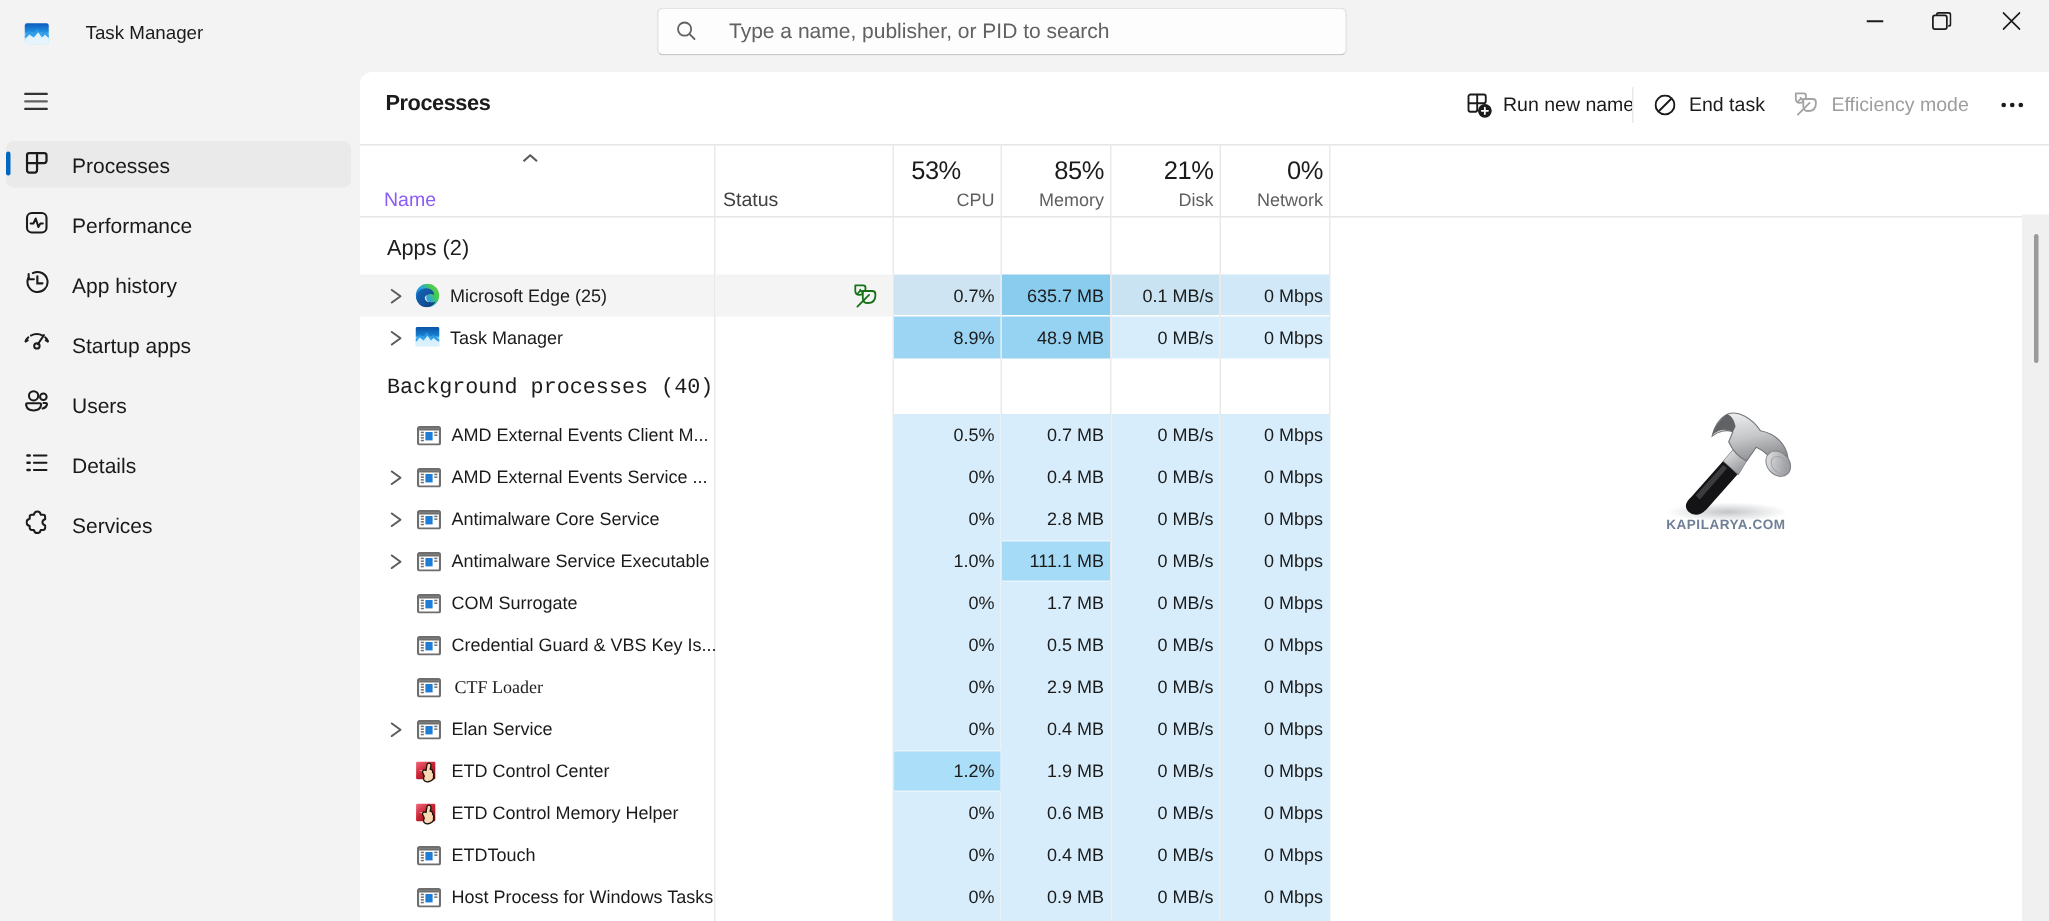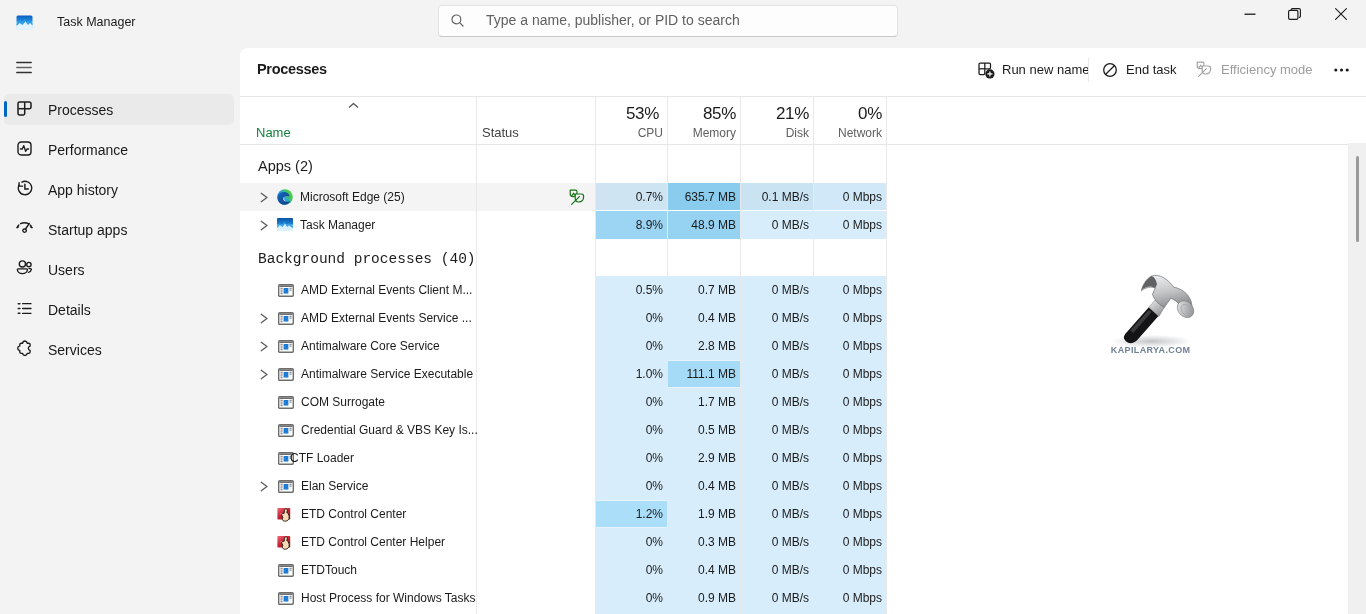--- a/index.html
+++ b/index.html
@@ -165,23 +165,23 @@
     <div class="abs vline" style="left:595px;top:96px;height:518px;"></div>
     <div class="abs vline" style="left:667px;top:96px;height:518px;"></div>
     <div class="abs vline" style="left:740px;top:96px;height:518px;"></div>
     <div class="abs vline" style="left:813px;top:96px;height:518px;"></div>
     <div class="abs vline" style="left:886px;top:96px;height:518px;"></div>
   </div>
 
 <svg class="abs" style="left:348px;top:102px;" width="11" height="7" viewBox="0 0 11 7">
     <path d="M1 5.5 L5.5 1.5 L10 5.5" fill="none" stroke="#5a5a5a" stroke-width="1.4" stroke-linejoin="round"></path>
   </svg>
-<div class="abs" style="left:256px;top:125px;font-size:13px;color:#15803d;">Name</div>
+<div class="abs" style="left:256px;top:125px;font-size:13px;color:#8b5cf6;">Name</div>
 <div class="abs" style="left:482px;top:125px;font-size:13px;color:#404040;">Status</div>
-<div class="abs txt" style="left:563px;top:104px;width:96px;text-align:right;font-size:17px;letter-spacing:-0.3px;">53%</div>
+<div class="abs txt" style="left:576px;top:104px;width:96px;text-align:center;font-size:17px;letter-spacing:-0.3px;">53%</div>
 <div class="abs" style="left:567px;top:126px;width:96px;text-align:right;font-size:12px;color:#5f5f5f;">CPU</div>
 <div class="abs txt" style="left:640px;top:104px;width:96px;text-align:right;font-size:17px;letter-spacing:-0.3px;">85%</div>
 <div class="abs" style="left:640px;top:126px;width:96px;text-align:right;font-size:12px;color:#5f5f5f;">Memory</div>
 <div class="abs txt" style="left:713px;top:104px;width:96px;text-align:right;font-size:17px;letter-spacing:-0.3px;">21%</div>
 <div class="abs" style="left:713px;top:126px;width:96px;text-align:right;font-size:12px;color:#5f5f5f;">Disk</div>
 <div class="abs txt" style="left:786px;top:104px;width:96px;text-align:right;font-size:17px;letter-spacing:-0.3px;">0%</div>
 <div class="abs" style="left:786px;top:126px;width:96px;text-align:right;font-size:12px;color:#5f5f5f;">Network</div>
 
 <div id="rows">
     <div class="sect" style="left:258px;top:158px;">Apps (2)</div>
@@ -397,21 +397,21 @@
       <rect x="5.6" y="4" width="4.8" height="5.6" fill="#1d7cd6"></rect>
       <g fill="#707070">
         <rect x="2.5" y="3.8" width="2.1" height="1"></rect>
         <rect x="2.5" y="5.6" width="2.1" height="1"></rect>
         <rect x="2.5" y="7.4" width="2.1" height="1"></rect>
         <rect x="2.5" y="9.2" width="2.1" height="1"></rect>
         <rect x="11.5" y="3.8" width="2.1" height="1"></rect>
         <rect x="11.5" y="5.6" width="2.1" height="1"></rect>
       </g>
     </svg>
-    <div class="nm" style="left:290px;top:444px;">CTF Loader</div>
+    <div class="nm" style="left:303px;top:444px;font-family:Liberation Serif, serif;">CTF Loader</div>
     <div class="cell" style="left:596px;top:444px;width:71px;height:28px;background:#d7edfb;"></div>
     <div class="cell" style="left:668px;top:444px;width:72px;height:28px;background:#d7edfb;"></div>
     <div class="cell" style="left:741px;top:444px;width:72px;height:28px;background:#d7edfb;"></div>
     <div class="cell" style="left:814px;top:444px;width:72px;height:28px;background:#d7edfb;"></div>
     <div class="val" style="left:596px;top:444px;width:67px;">0%</div>
     <div class="val" style="left:668px;top:444px;width:68px;">2.9 MB</div>
     <div class="val" style="left:741px;top:444px;width:68px;">0 MB/s</div>
     <div class="val" style="left:814px;top:444px;width:68px;">0 Mbps</div>
     <svg class="abs" style="left:259px;top:481px;" width="10" height="11" viewBox="0 0 10 11">
       <path d="M2.2 1.3 L8.0 5.5 L2.2 9.7" fill="none" stroke="#5c5c5c" stroke-width="1.35" stroke-linejoin="round" stroke-linecap="round"></path>
@@ -464,27 +464,27 @@
         <linearGradient id="etdr277535" x1="0" y1="0" x2="0.8" y2="1">
           <stop offset="0" stop-color="#ef6a7d"></stop>
           <stop offset="0.5" stop-color="#cc2535"></stop>
           <stop offset="1" stop-color="#8f0e18"></stop>
         </linearGradient>
       </defs>
       <rect x="0.4" y="0.9" width="12.8" height="11.6" rx="0.8" fill="url(#etdr277535)"></rect>
       <path d="M2.2 6.9 L7.4 6.2 L7.1 7.7 Z" fill="#ececec"></path>
       <path d="M8.3 1.9 C 9.7 1.4 10.5 2.3 10.3 3.7 L9.8 5.7 C 11.2 6.0 11.7 6.9 11.4 8.0 C 12.3 8.5 12.4 9.4 12.0 10.2 C 12.4 11.3 12.0 12.4 10.9 13.2 C 9.7 14.2 7.4 14.6 6.2 13.7 C 5.3 13.0 5.1 11.8 5.8 10.4 L4.8 8.1 C 4.4 7.0 5.2 6.1 6.3 6.4 L7.0 6.6 L7.5 3.6 C 7.6 2.7 7.8 2.1 8.3 1.9 Z" fill="#f7d9b4" stroke="#1d110a" stroke-width="0.9"></path>
     </svg>
-    <div class="nm" style="left:301px;top:528px;">ETD Control Center Helper</div>
+    <div class="nm" style="left:301px;top:528px;">ETD Control Memory Helper</div>
     <div class="cell" style="left:596px;top:528px;width:71px;height:28px;background:#d7edfb;"></div>
     <div class="cell" style="left:668px;top:528px;width:72px;height:28px;background:#d7edfb;"></div>
     <div class="cell" style="left:741px;top:528px;width:72px;height:28px;background:#d7edfb;"></div>
     <div class="cell" style="left:814px;top:528px;width:72px;height:28px;background:#d7edfb;"></div>
     <div class="val" style="left:596px;top:528px;width:67px;">0%</div>
-    <div class="val" style="left:668px;top:528px;width:68px;">0.3 MB</div>
+    <div class="val" style="left:668px;top:528px;width:68px;">0.6 MB</div>
     <div class="val" style="left:741px;top:528px;width:68px;">0 MB/s</div>
     <div class="val" style="left:814px;top:528px;width:68px;">0 Mbps</div>
     <svg class="abs" style="left:278px;top:564px;" width="16" height="13" viewBox="0 0 16 13">
       <rect x="0.7" y="0.7" width="14.6" height="11.6" rx="1" fill="#fff" stroke="#6e6e6e" stroke-width="1.4"></rect>
       <rect x="1.4" y="1.4" width="13.2" height="1.6" fill="#6e6e6e"></rect>
       <rect x="5.6" y="4" width="4.8" height="5.6" fill="#1d7cd6"></rect>
       <g fill="#707070">
         <rect x="2.5" y="3.8" width="2.1" height="1"></rect>
         <rect x="2.5" y="5.6" width="2.1" height="1"></rect>
         <rect x="2.5" y="7.4" width="2.1" height="1"></rect>

